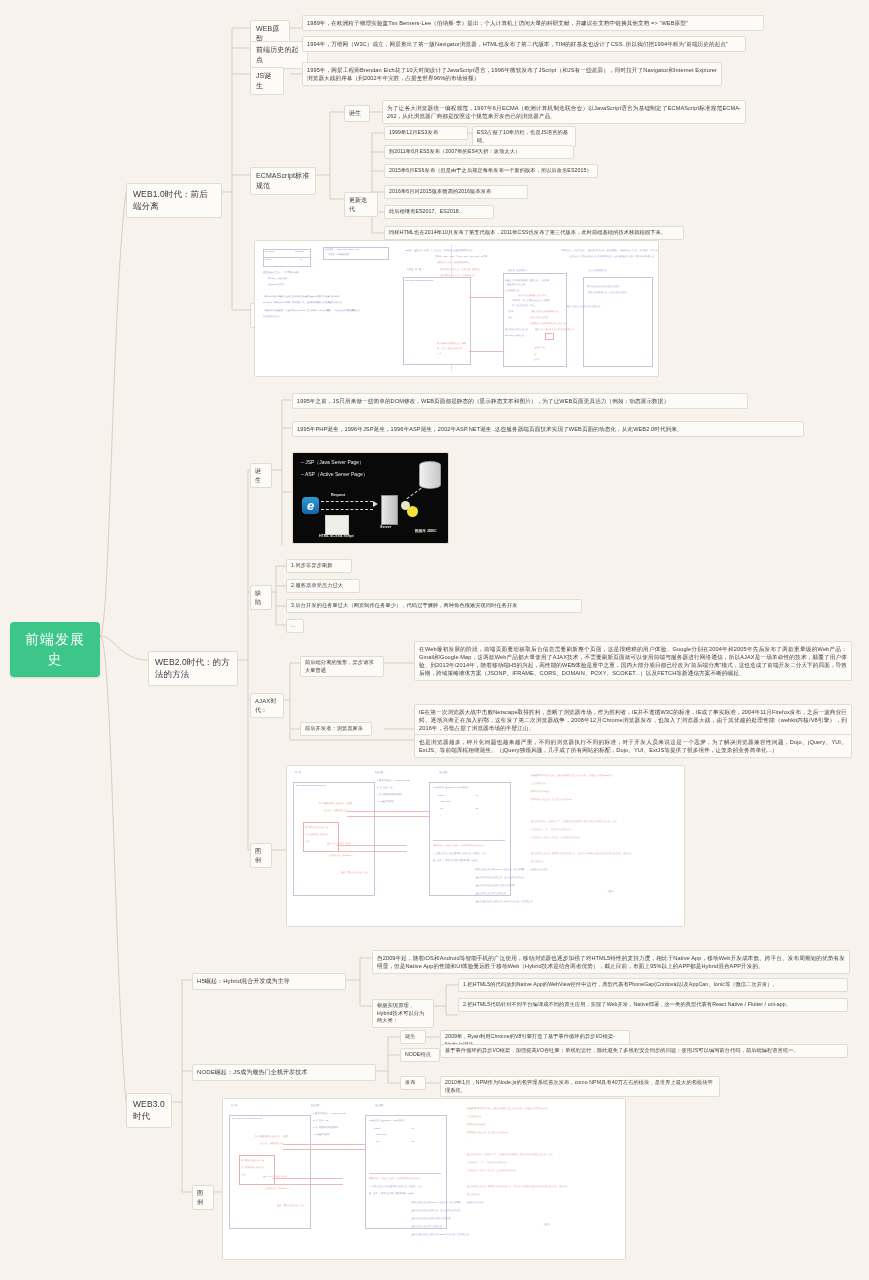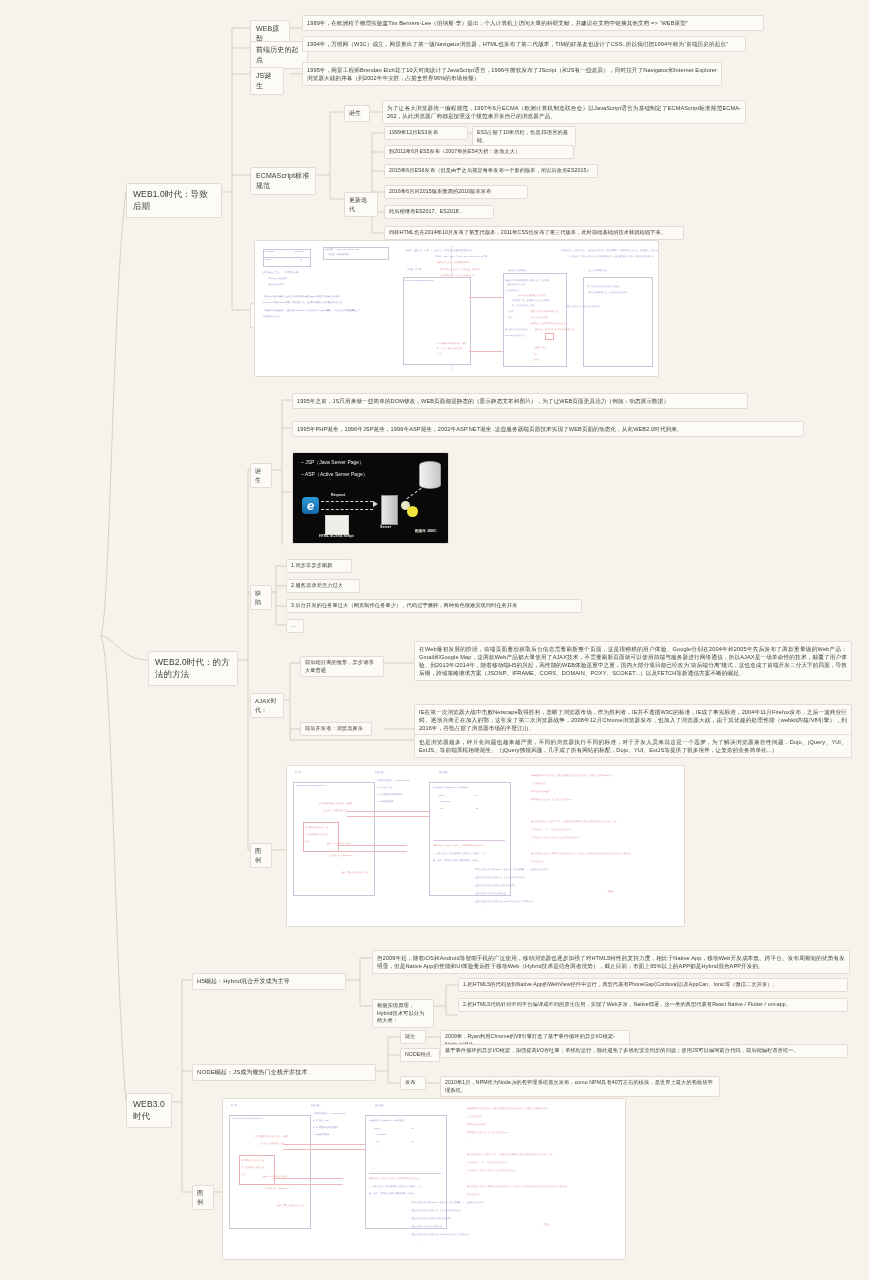--- a/index.html
+++ b/index.html
@@ -164,22 +164,23 @@
       <path d="M388,1055 L400,1055"></path>
       <path d="M388,1083 L400,1083"></path>
       <path d="M426,1037 L440,1037"></path>
       <path d="M426,1055 L440,1055"></path>
       <path d="M426,1083 L440,1083"></path>
 
       <path d="M212,1192 L226,1192"></path>
     </g>
   </svg>
 
-
-  <div class="node lvl1" style="left:126px;top:183px;width:96px;">WEB1.0时代：导致后期</div>
+  <div class="node root" style="left:10px;top:622px;width:90px;">前端发展史</div>
+
+  <div class="node lvl1" style="left:126px;top:183px;width:96px;">WEB1.0时代：前后端分离</div>
 
   <div class="node lvl2" style="left:250px;top:20px;width:40px;">WEB原型</div>
   <div class="node para" style="left:302px;top:15px;width:462px;">1989年，在欧洲粒子物理实验室Tim Berners-Lee（伯纳斯·李）提出：个人计算机上访问大量的科研文献，并建议在文档中链接其他文档 =&gt; “WEB原型”</div>
 
   <div class="node lvl2" style="left:250px;top:41px;width:58px;">前端历史的起点</div>
   <div class="node para" style="left:302px;top:36px;width:444px;">1994年，万维网（W3C）成立，网景推出了第一版Navigator浏览器，HTML也发布了第二代版本，TIM的好基友也设计了CSS..所以我们把1994年称为“前端历史的起点”</div>
 
   <div class="node lvl2" style="left:250px;top:67px;width:34px;">JS诞生</div>
   <div class="node para" style="left:302px;top:62px;width:420px;">1995年，网景工程师Brendan Eich花了10天时间设计了JavaScript语言，1996年微软发布了JScript（和JS有一些差异），同时拉开了Navigator和Internet Explorer浏览器大战的序幕（到2002年年完胜，占据全世界96%的市场份额）</div>
 

